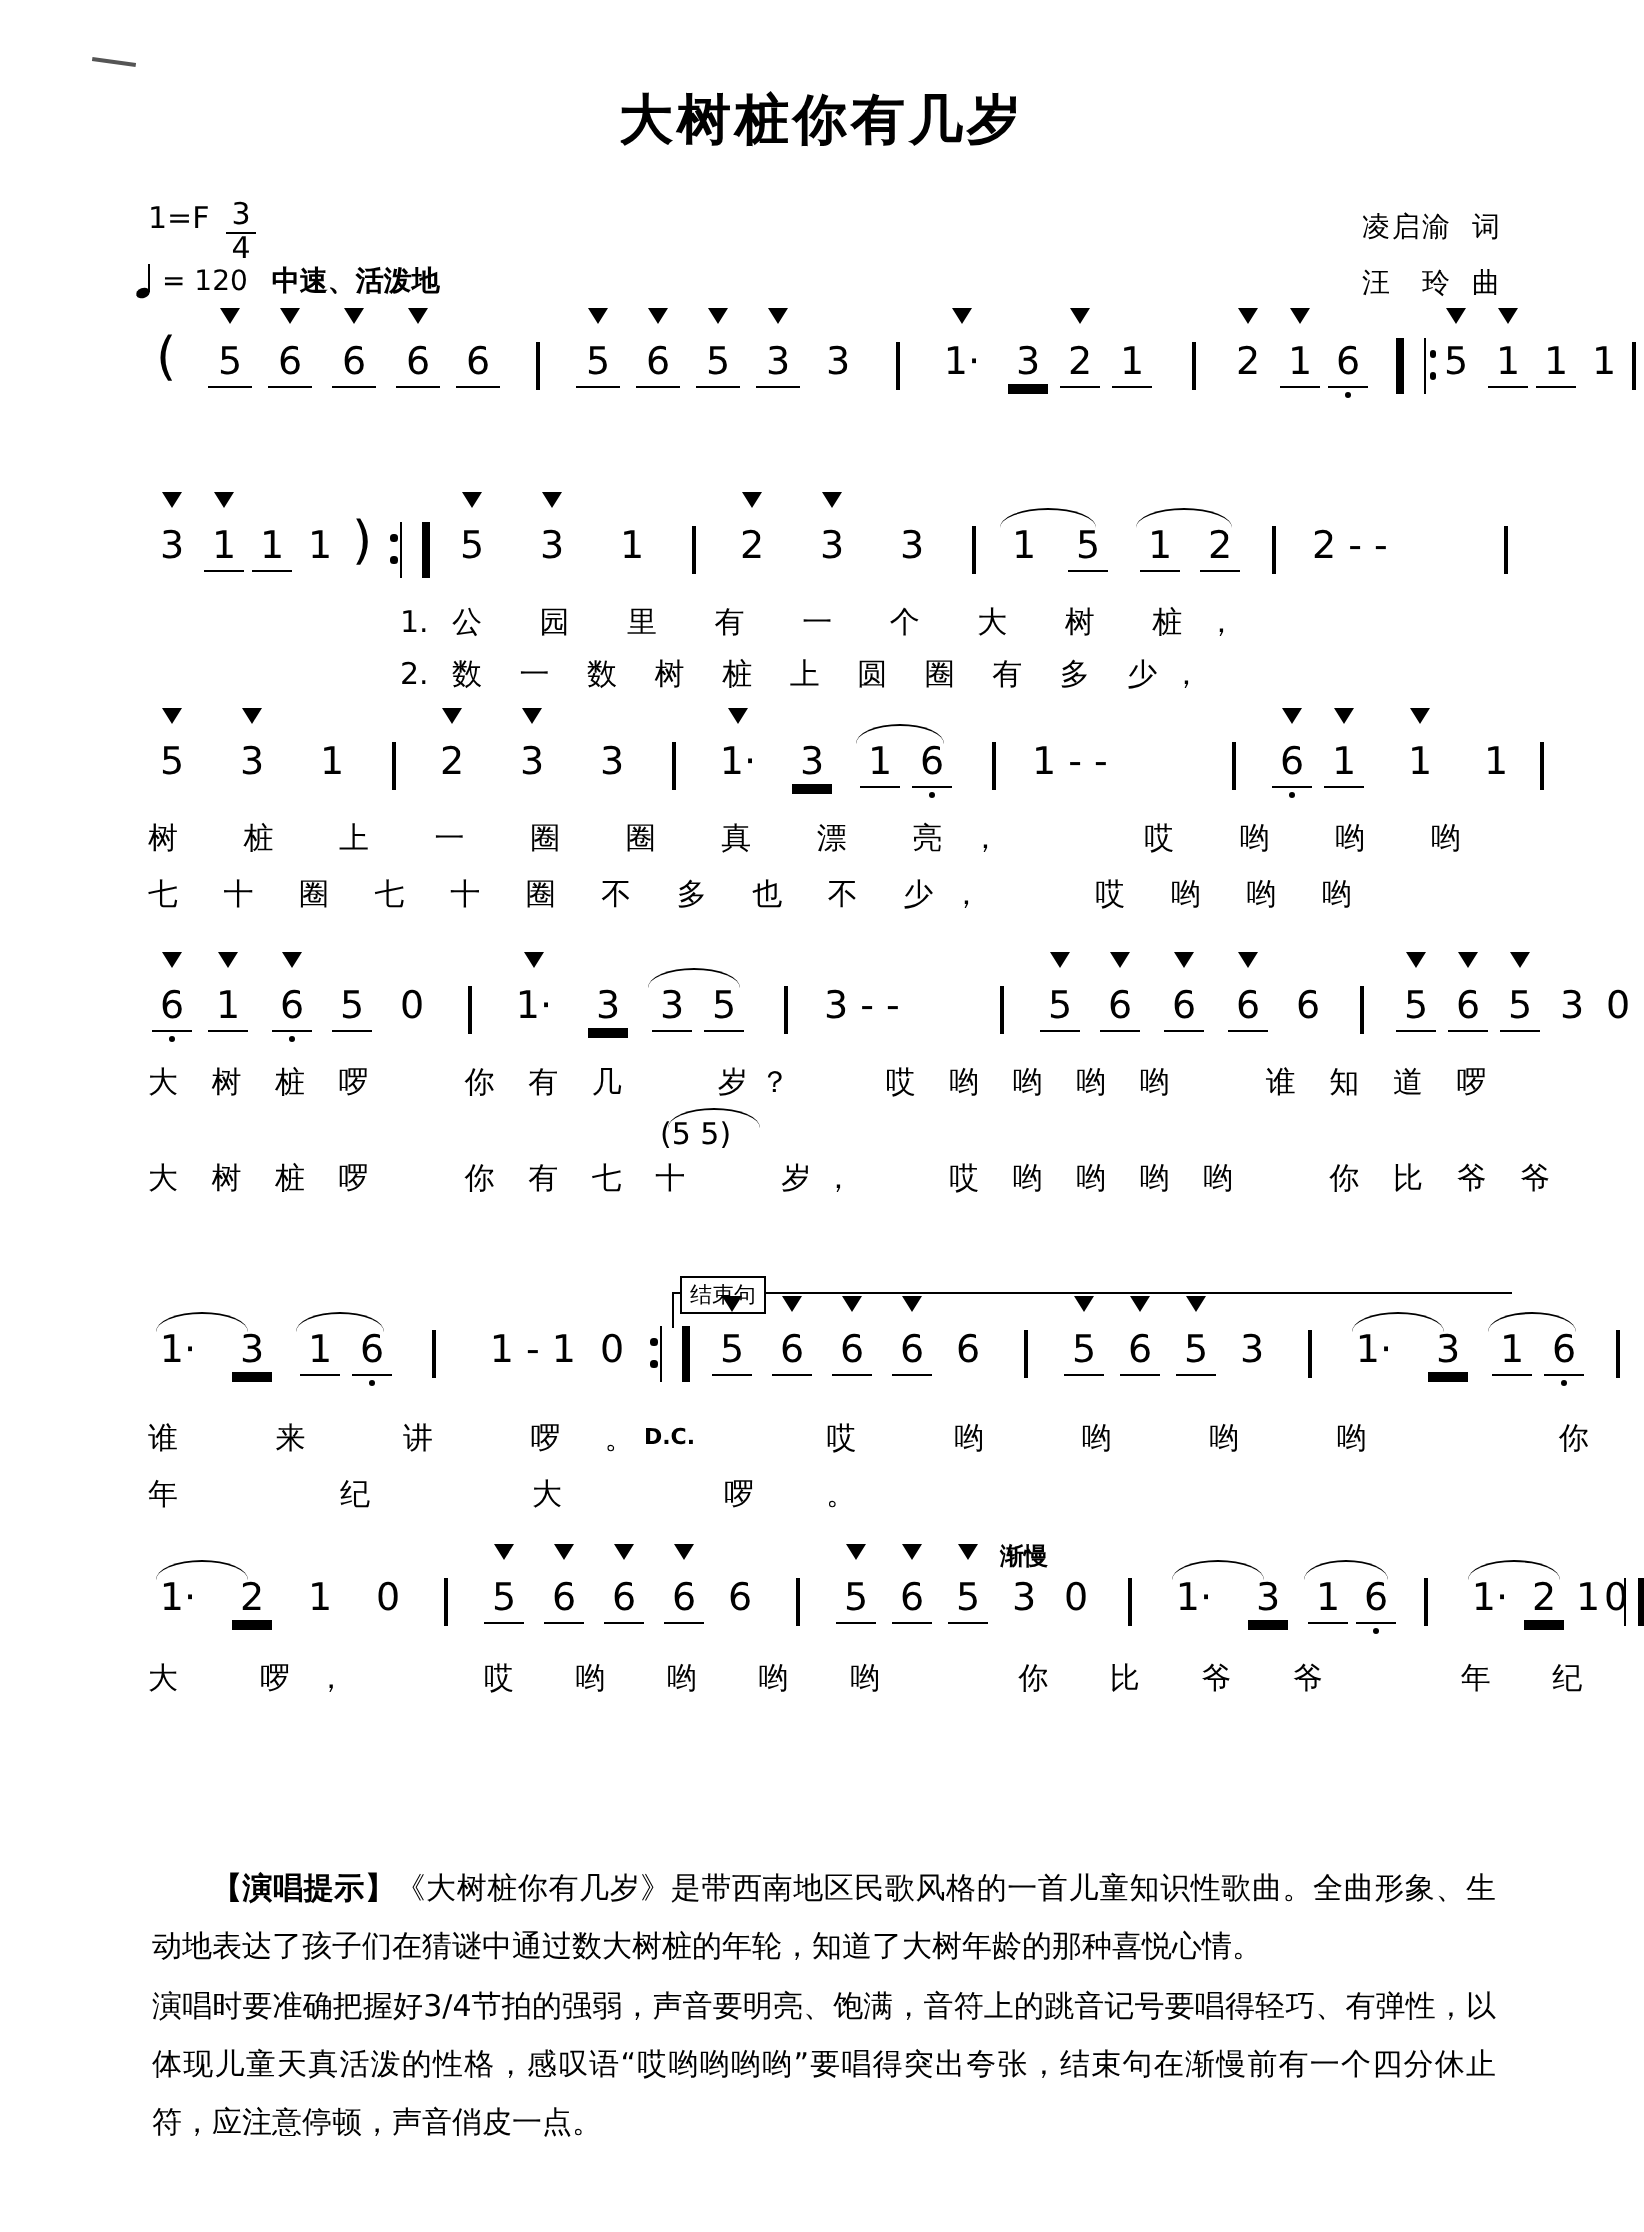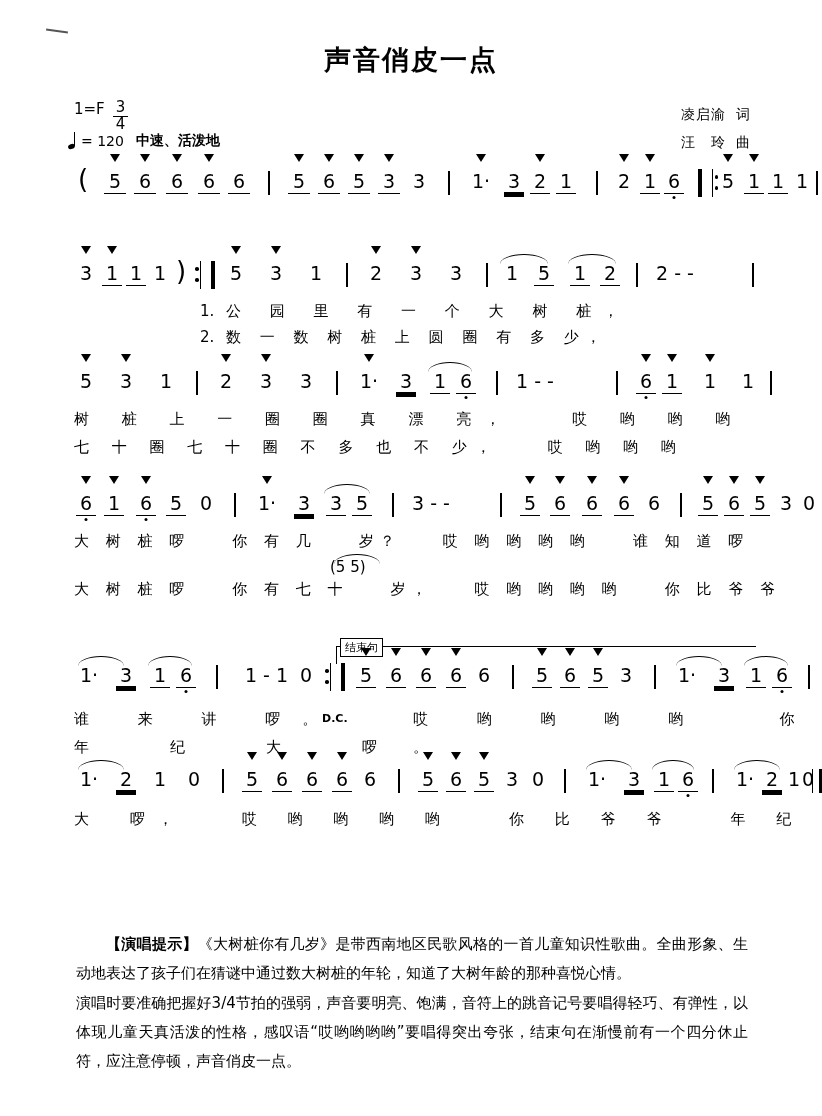--- a/index.html
+++ b/index.html
@@ -139,21 +139,21 @@
   .notesblock p{margin:0;text-indent:0;}
   .notesblock p.first{text-indent:30px;}
 </style>
 </head>
 <body>
 
 <div class="page">
 
   <div class="corner-mark"></div>
 
-  <div class="title">声音俏皮一点</div>
+  <div class="title">大树桩你有几岁</div>
 
   <div class="key-sig">
     <span>1=F</span>
     <span class="frac">
       <span class="num">3</span>
       <span class="den">4</span>
     </span>
   </div>
 
   <div class="tempo">
@@ -399,20 +399,23 @@
     <div class="lyr" style="margin-top:12px;">
       <span class="dc" style="left:322px;top:2px;">D.C.</span>
       <span class="lcell" style="left:74px;letter-spacing:22px;">谁 来 讲 啰。　　哎 哟 哟 哟 哟　　你 比 爷 爷　　年 纪 还 要</span>
     </div>
     <div class="lyr" style="margin-top:4px;font-family:Liberation Mono, monospace;">
       <span class="lcell" style="left:74px;letter-spacing:36px;">年 纪 大 啰。</span>
     </div>
   </div>
 
   <div class="system" style="top:768px;">
+    <div style="position:relative;height:20px;">
+      <span class="plain-label" style="left:500px;top:2px;">渐慢</span>
+    </div>
     <div class="notes">
       <span class="slur" style="left:78px;top:-8px;width:46px;"></span>
       <span class="cell" style="left:76px;width:26px;">1·</span>
       <span class="cell und2" style="left:116px;width:20px;">2</span>
       <span class="cell" style="left:150px;width:20px;">1</span>
       <span class="cell" style="left:184px;width:20px;">0</span>
 
       <span class="bar" style="left:222px;"></span>
 
       <span class="cell und1" style="left:242px;width:20px;">5<span class="accent"></span></span>

